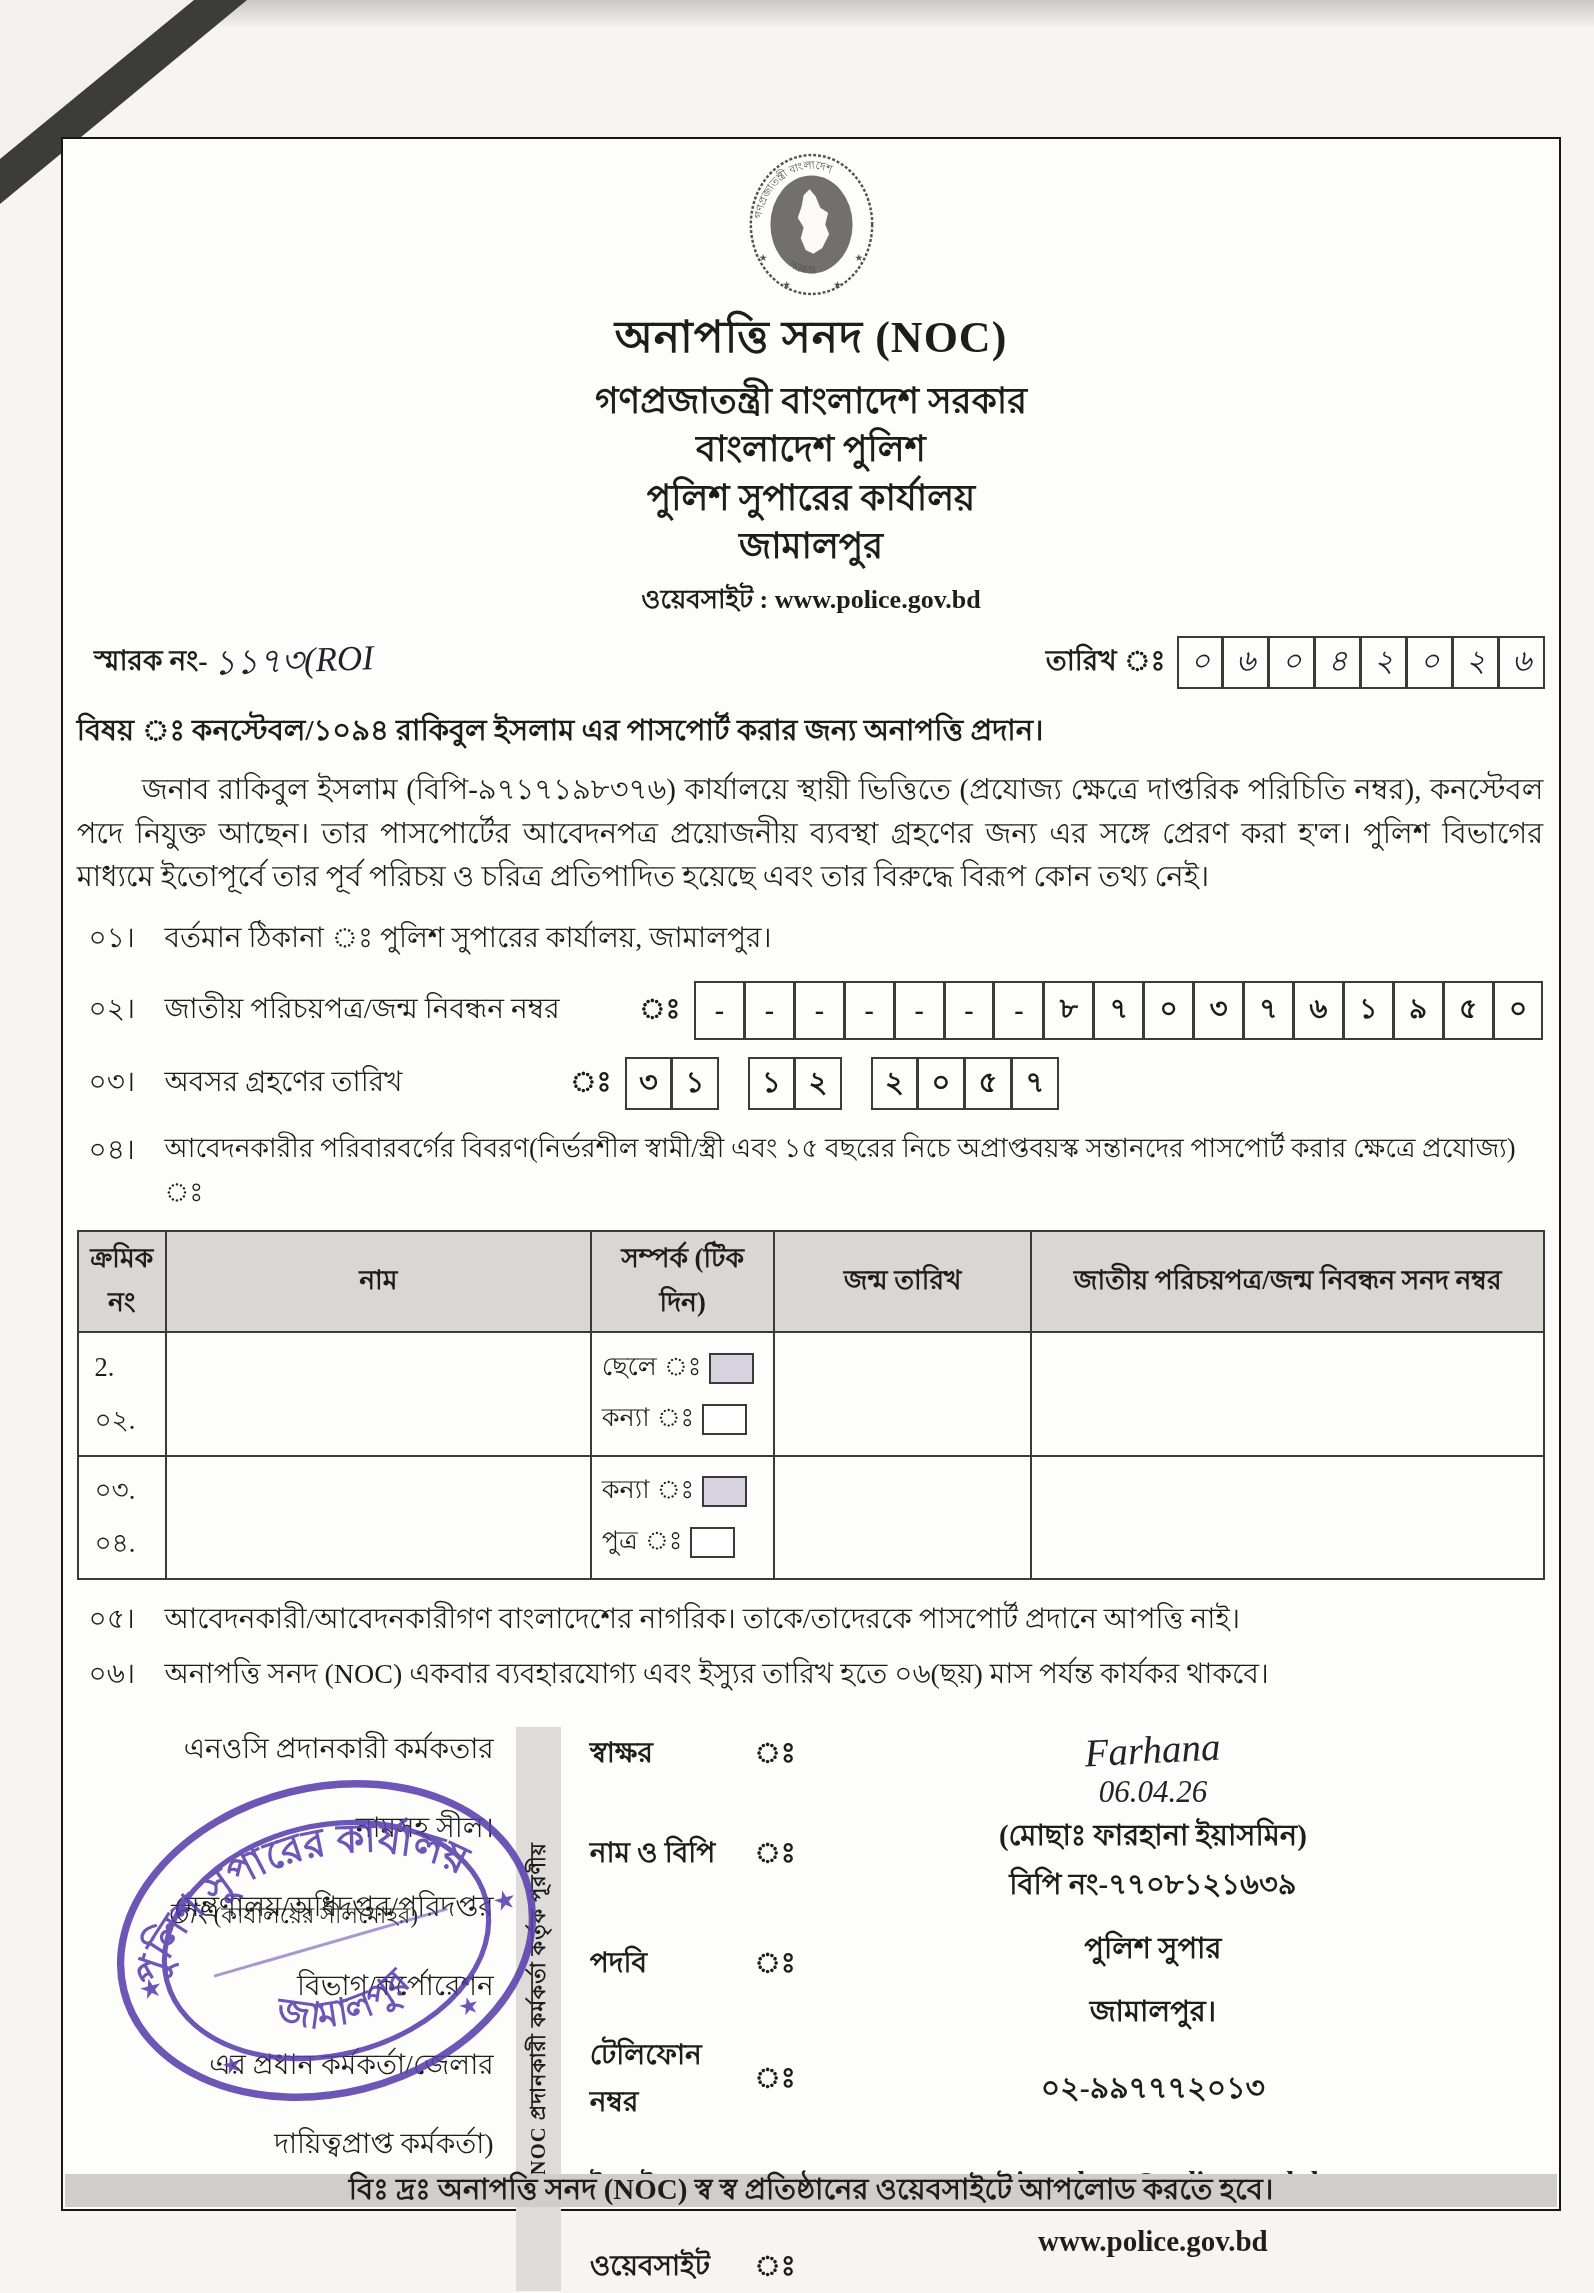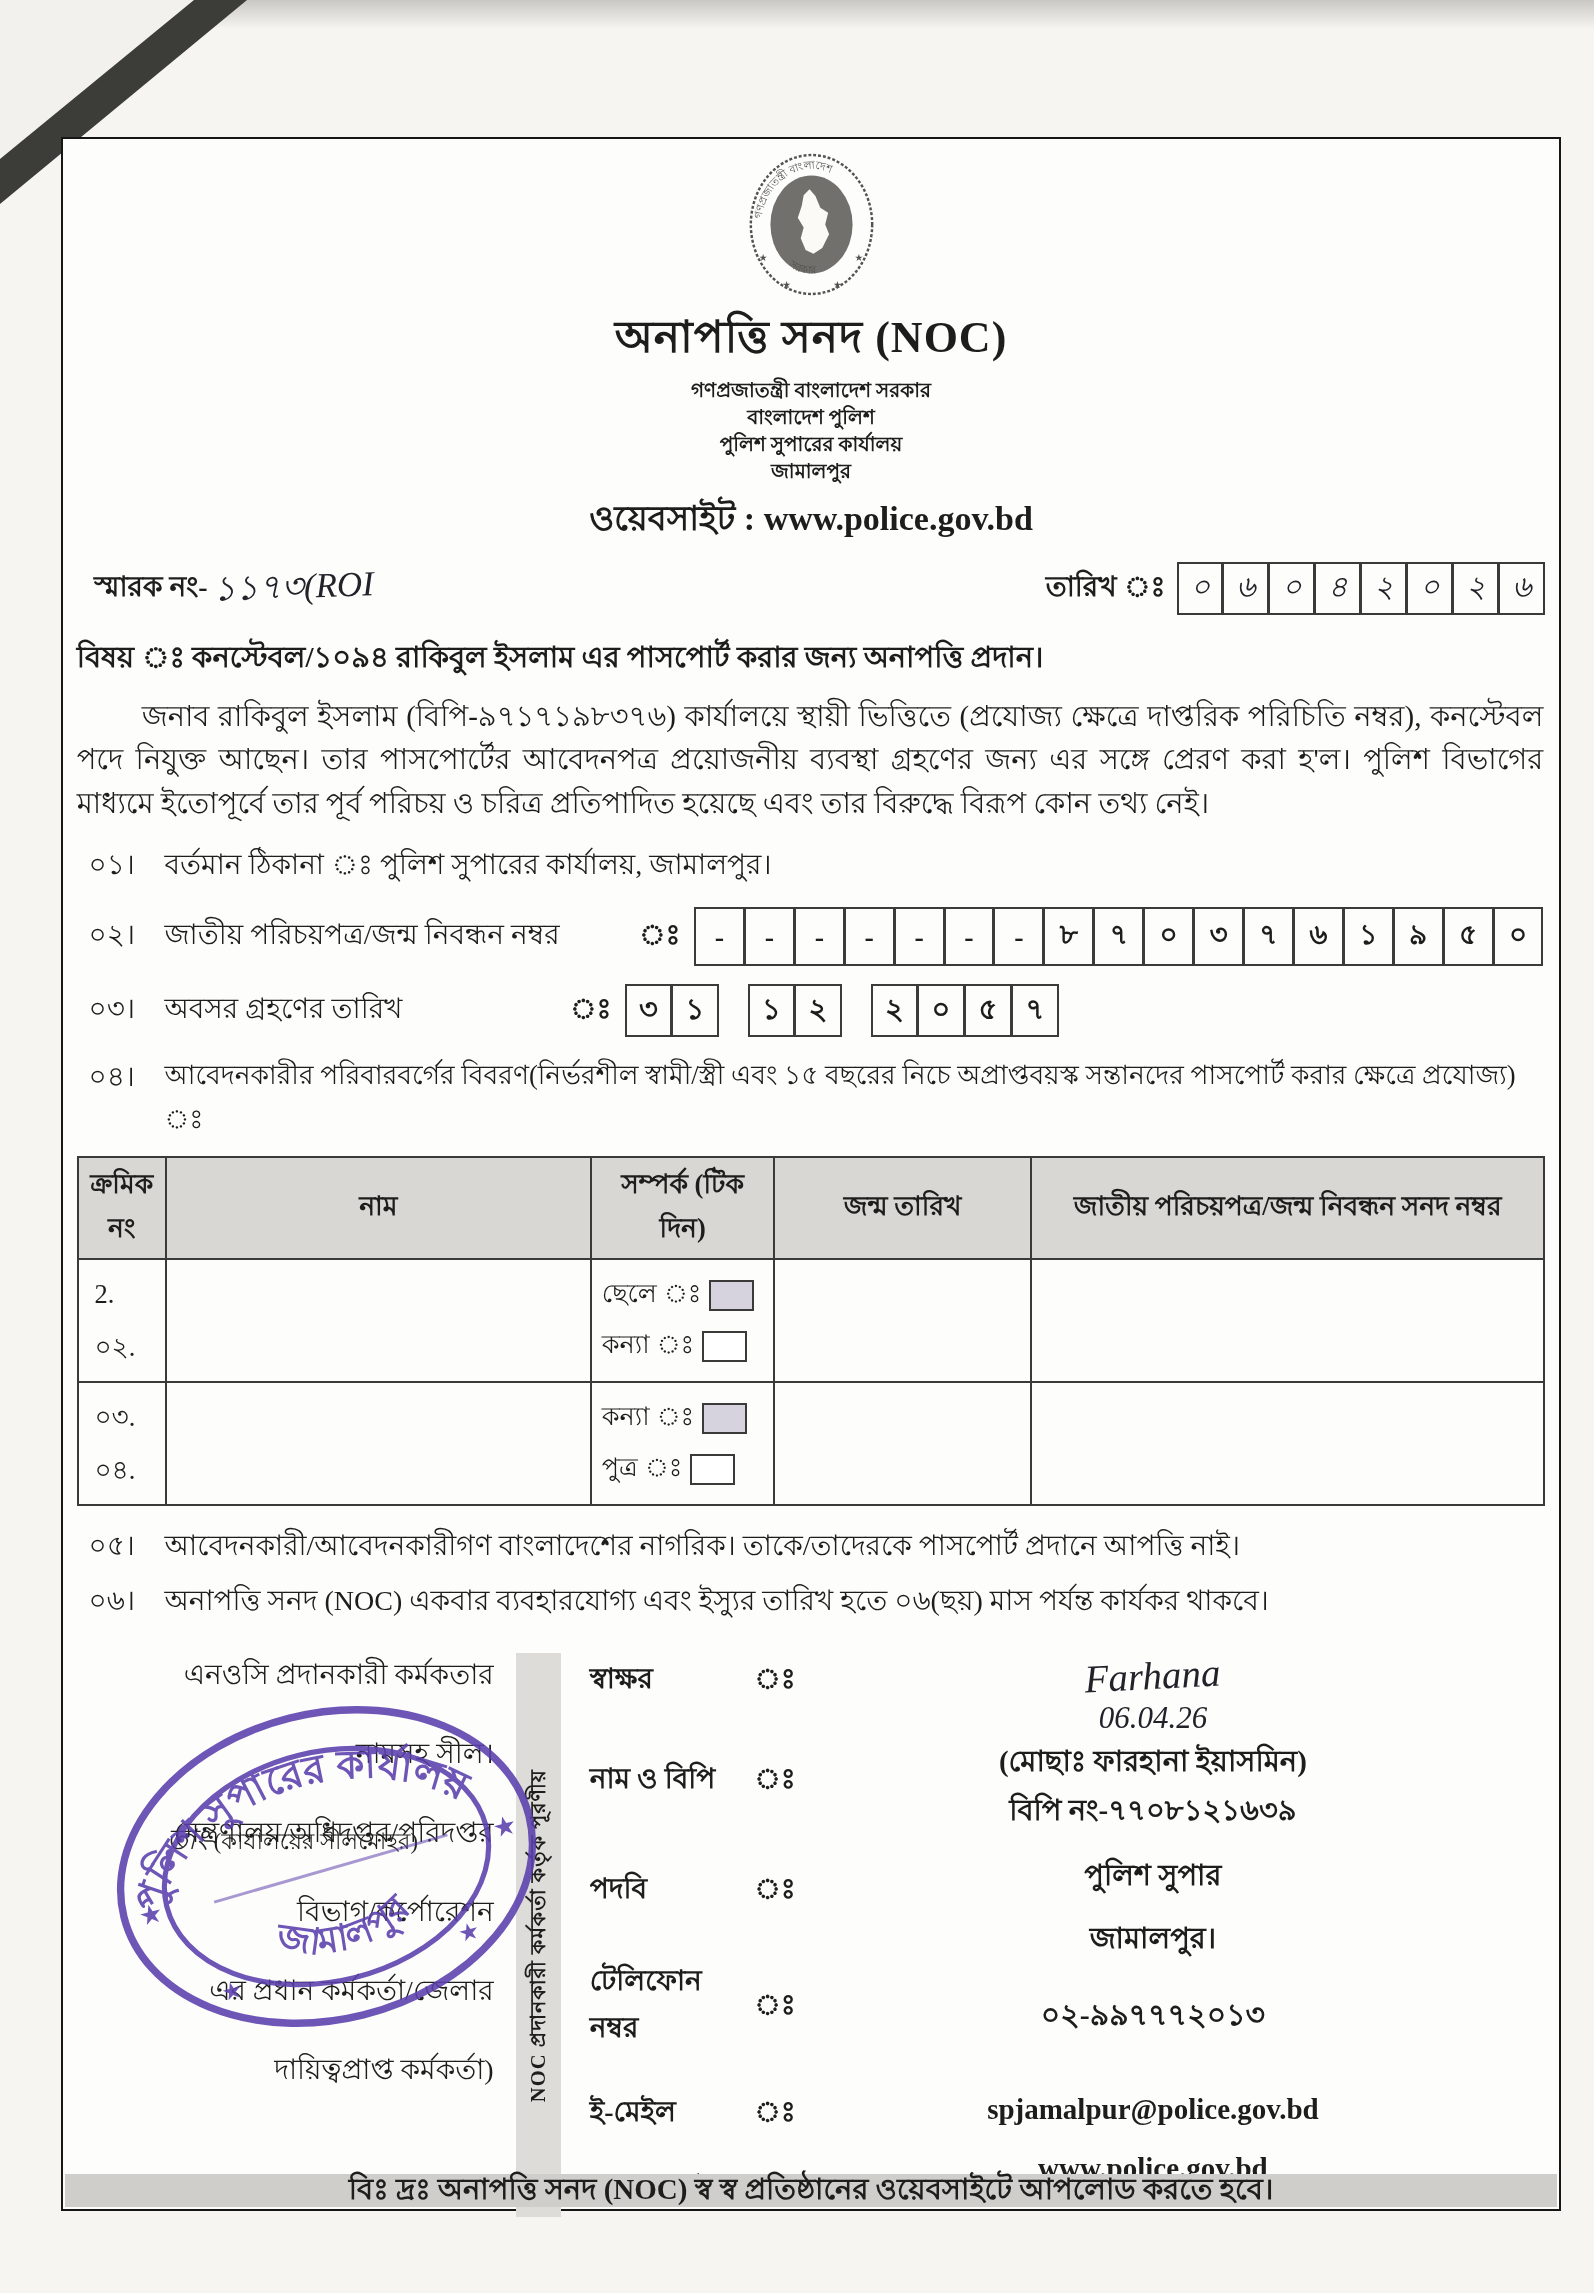--- a/index.html
+++ b/index.html
@@ -14,22 +14,22 @@
     background:#3c3c39; clip-path: polygon(0 0, 100% 0, 0 100%); }
   .fold-light { position:absolute; top:0; left:0; width:194px; height:159px;
     background:#f2f1ee; clip-path: polygon(0 0, 100% 0, 0 100%); }
   .frame {
     position:absolute; left:61px; top:137px; width:1500px; height:2074px;
     border: 2.9px solid #161614; background: #fdfdfb;
   }
   .center { text-align:center; }
   .seal-wrap { margin: 11.8px auto 0; width: 137px; height: 147px; }
   .doc-title { margin-top: 5.9px; font-size: 44px; font-weight: 700; letter-spacing: 1px; }
-  .hline { font-size: 20px; line-height: 1.35; font-weight: 600; font-family: Liberation Serif, serif; }
-  .website { margin-top: 7.8px; font-size: 34px; font-weight: 700; }
+  .hline { font-size: 36px; line-height: 1.35; font-weight: 600; font-family: Liberation Serif, serif; }
+  .website { margin-top: 7.8px; font-size: 26px; font-weight: 700; }
   .memo-row { margin: 9.8px 13.7px 0 31px; display:flex; align-items: center; }
   .memo-label { font-size: 28px; font-weight: 600; }
   .hand { font-style: italic; color:#23222a; }
   .memo-no { font-size: 35px; margin-left: 5.9px; transform: rotate(-2deg); }
   .spacer { flex: 1; }
   .date-label { font-size: 28px; font-weight: 600; margin-right: 11.8px; }
   .date-boxes { display: flex; }
   .dbx { width: 46px; height: 53px; border: 2px solid #3a3a38; border-left-width: 1px;
     display:flex; align-items:center; justify-content:center; font-size: 30px; }
   .dbx:first-child { border-left-width: 2px; }

